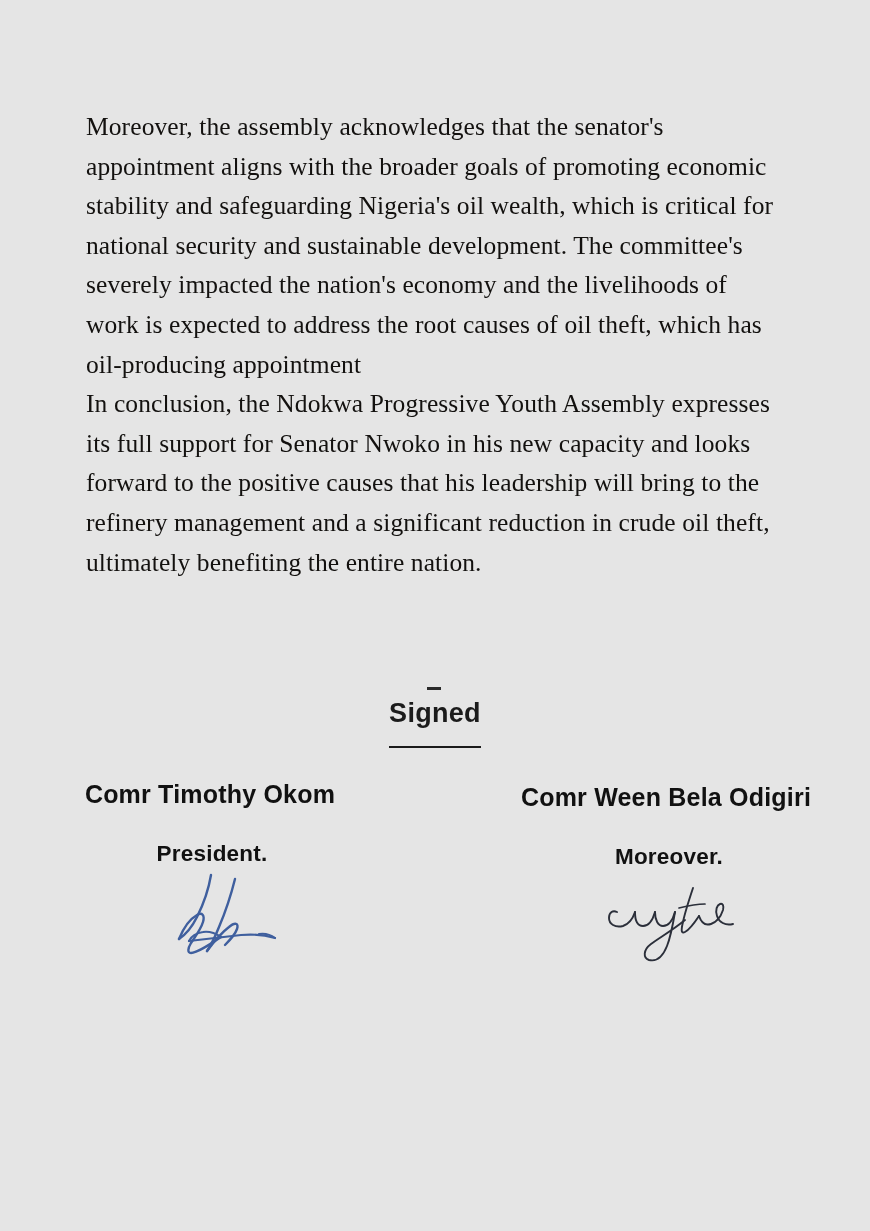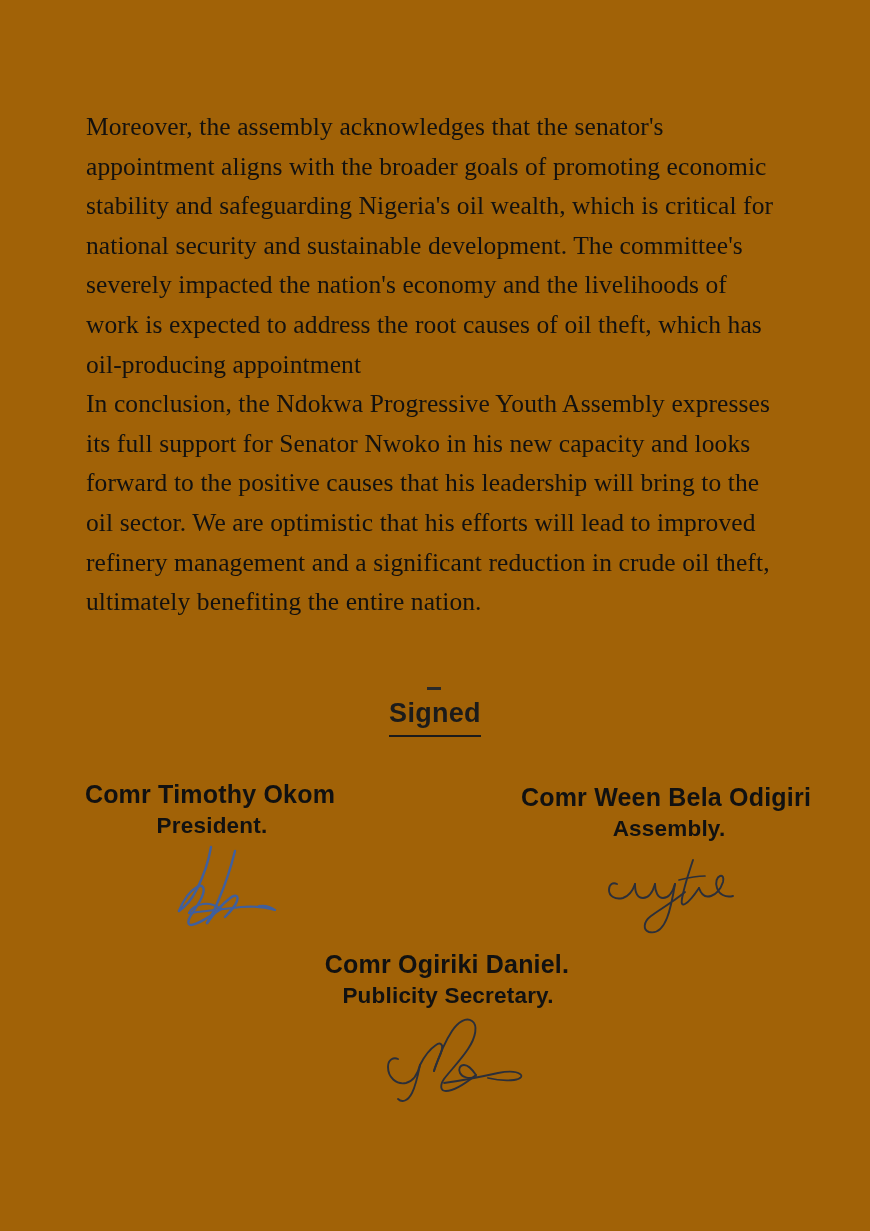--- a/index.html
+++ b/index.html
@@ -8,21 +8,21 @@
     padding: 0;
     background: #ffffff;
   }
   body {
     font-family: "Liberation Serif", serif;
   }
   .page {
     position: relative;
     width: 870px;
     height: 1231px;
-    background: #a16207;
+    background: #e5e5e5;
     overflow: hidden;
     margin: 0 auto;
   }
 
   
   .body-text {
     position: absolute;
     left: 86px;
     top: 107px;
     width: 716px;
@@ -46,21 +46,21 @@
   }
   .signed-heading {
     display: inline-block;
     position: relative;
     font-family: "Liberation Sans", sans-serif;
     font-weight: bold;
     font-size: 27px;
     color: #1b1b1b;
     letter-spacing: 0.3px;
     border-bottom: 2px solid #1b1b1b;
-    padding-bottom: 6px;
+    padding-bottom: 17px;
   }
   
   .scan-artifact {
     position: absolute;
     left: 50%;
     margin-left: -8px;
     top: -11px;
     width: 14px;
     height: 3px;
     background: #2a2a2a;
@@ -79,21 +79,21 @@
     letter-spacing: 0.2px;
     white-space: nowrap;
   }
   .sig-title {
     font-family: "Liberation Sans", sans-serif;
     font-weight: bold;
     font-size: 22.5px;
     color: #111111;
     letter-spacing: 0.2px;
     white-space: nowrap;
-    margin-top: 4px;
+    margin-top: 32px;
   }
   .sig-mark {
     margin-top: 2px;
     height: 96px;
     display: block;
   }
   .sig-mark svg {
     display: block;
     margin: 0 auto;
     overflow: visible;
@@ -123,21 +123,20 @@
     <div class="body-line">Moreover, the assembly acknowledges that the senator's</div>
     <div class="body-line">appointment aligns with the broader goals of promoting economic</div>
     <div class="body-line">stability and safeguarding Nigeria's oil wealth, which is critical for</div>
     <div class="body-line">national security and sustainable development. The committee's</div>
     <div class="body-line">severely impacted the nation's economy and the livelihoods of</div>
     <div class="body-line">work is expected to address the root causes of oil theft, which has</div>
     <div class="body-line">oil-producing appointment</div>
     <div class="body-line">In conclusion, the Ndokwa Progressive Youth Assembly expresses</div>
     <div class="body-line">its full support for Senator Nwoko in his new capacity and looks</div>
     <div class="body-line">forward to the positive causes that his leadership will bring to the</div>
-    <div class="body-line">oil sector. We are optimistic that his efforts will lead to improved</div>
     <div class="body-line">refinery management and a significant reduction in crude oil theft,</div>
     <div class="body-line">ultimately benefiting the entire nation.</div>
   </div>
 
   <div class="signed-wrap">
     <span class="signed-heading">Signed</span>
     <span class="scan-artifact"></span>
   </div>
 
   <div class="sig-block" id="sig-president">
@@ -152,46 +151,30 @@
         <path d="M86 10 C82 26, 76 44, 70 58 C66 68, 62 76, 58 82" stroke-width="2.4"></path>
         <path d="M58 82 C64 74, 72 64, 80 58 C86 53, 90 54, 88 60 C86 66, 80 72, 76 76" stroke-width="2.4"></path>
         <path d="M40 72 C56 70, 74 68, 92 66 C104 65, 116 66, 126 69" stroke-width="2.2"></path>
         <path d="M126 69 C122 66, 116 64, 110 65" stroke-width="2"></path>
       </svg>
     </div>
   </div>
 
   <div class="sig-block" id="sig-secretary">
     <div class="sig-name">Comr Ween Bela Odigiri</div>
-    <div class="sig-title">Assembly.</div>
+    <div class="sig-title">Moreover.</div>
     <div class="sig-mark">
       <svg width="140" height="96" viewBox="0 0 140 96" fill="none" stroke="#2b2f3a" stroke-linecap="round" stroke-linejoin="round">
         <path d="M16 40 C12 38, 8 40, 8 46 C8 52, 14 56, 22 54 C28 52, 32 46, 34 40" stroke-width="1.9"></path>
         <path d="M34 40 C34 48, 36 54, 42 54 C48 54, 52 47, 54 40" stroke-width="1.9"></path>
         <path d="M54 40 C54 48, 57 54, 62 54 C68 54, 72 47, 74 40" stroke-width="1.9"></path>
         <path d="M74 40 C72 52, 70 64, 66 74 C62 84, 56 90, 48 88 C42 86, 42 78, 50 72
                  C58 66, 72 58, 84 48" stroke-width="1.9"></path>
         <path d="M92 16 C88 28, 84 40, 82 50 C80 58, 80 62, 84 60 C88 58, 94 50, 98 44" stroke-width="1.9"></path>
         <path d="M78 36 C86 34, 96 32, 104 32" stroke-width="1.7"></path>
         <path d="M98 44 C100 50, 104 54, 110 52 C116 50, 120 44, 122 38 C123 34, 122 31, 119 32
                  C116 33, 114 38, 116 44 C118 50, 124 54, 132 52" stroke-width="1.9"></path>
       </svg>
     </div>
   </div>
 
-  <div class="sig-block" id="sig-publicity">
-    <div class="sig-name">Comr Ogiriki Daniel.</div>
-    <div class="sig-title">Publicity Secretary.</div>
-    <div class="sig-mark">
-      <svg width="160" height="96" viewBox="0 0 160 96" fill="none" stroke="#2b2f3a" stroke-linecap="round" stroke-linejoin="round">
-        <path d="M22 48 C18 46, 12 48, 12 56 C12 66, 20 74, 30 72 C38 70, 42 62, 44 54" stroke-width="1.9"></path>
-        <path d="M44 54 C42 64, 40 74, 36 82 C32 90, 26 92, 22 88" stroke-width="1.8"></path>
-        <path d="M44 54 C48 46, 54 38, 60 34 C64 31, 67 33, 66 38 C65 44, 60 52, 58 60" stroke-width="1.9"></path>
-        <path d="M58 60 C62 48, 68 32, 76 20 C82 11, 90 6, 96 10 C102 14, 100 26, 92 38
-                 C84 50, 74 60, 68 68 C64 74, 64 80, 70 80 C78 80, 90 72, 100 64" stroke-width="1.9"></path>
-        <path d="M100 64 C96 58, 92 54, 88 54 C84 54, 82 58, 84 62 C86 66, 92 68, 100 66" stroke-width="1.8"></path>
-        <path d="M68 72 C84 70, 104 66, 122 62 C132 60, 140 60, 144 63
-                 C147 65, 145 68, 138 69 C130 70, 120 69, 112 67" stroke-width="1.8"></path>
-      </svg>
-    </div>
-  </div>
 
 </div>
 
 </body></html>

